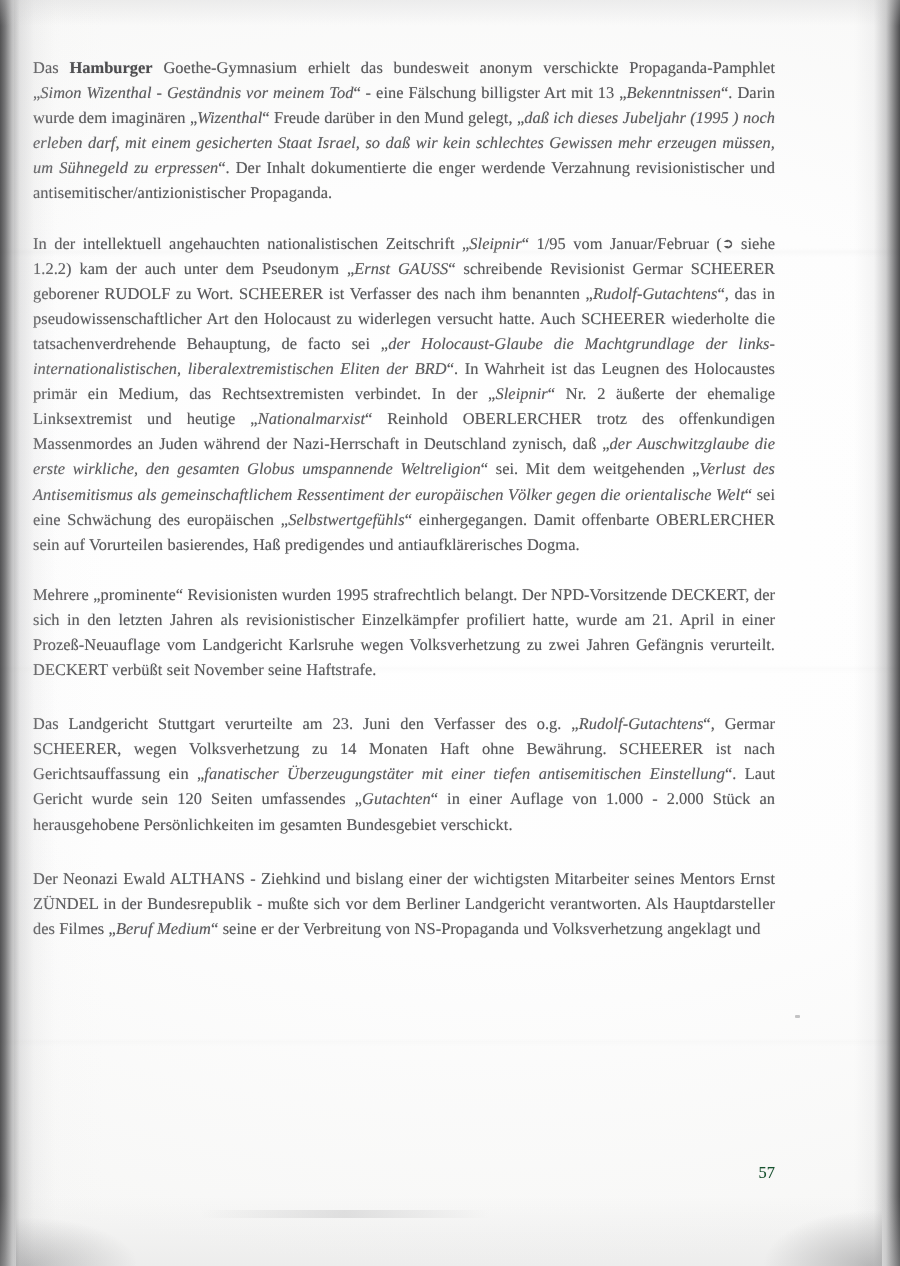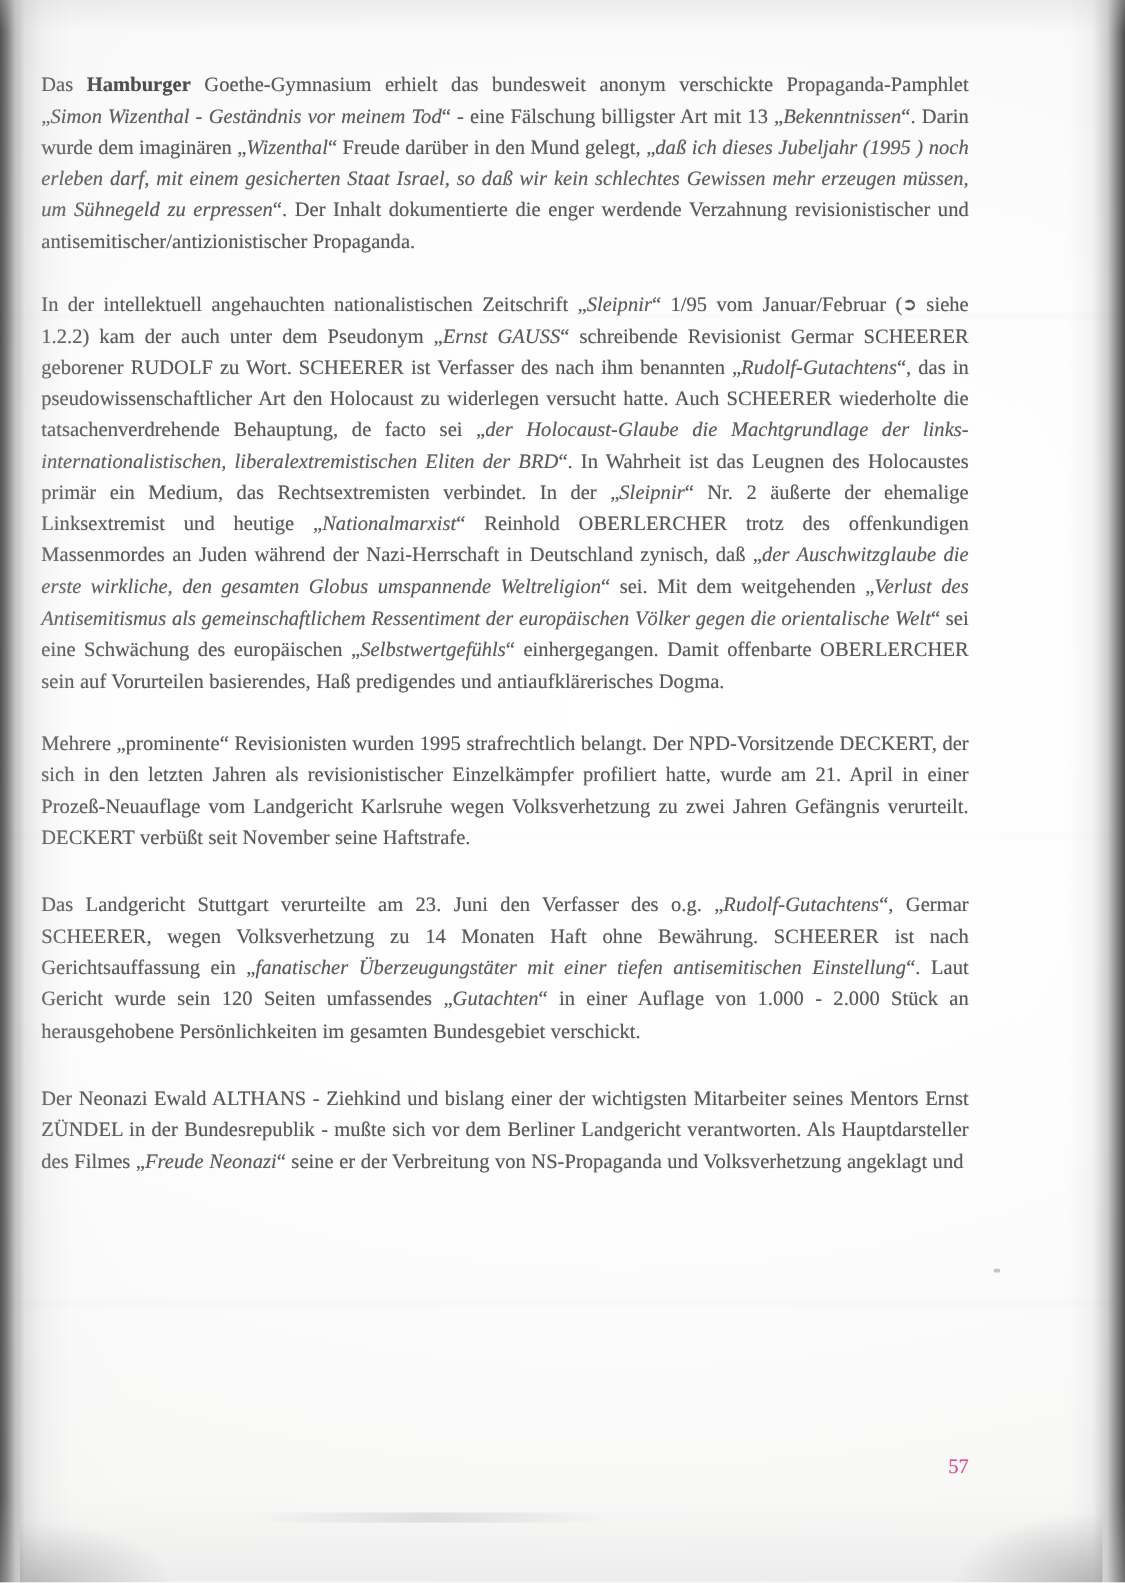--- a/index.html
+++ b/index.html
@@ -156,21 +156,21 @@
   }
 
   
   .folio {
     position: absolute;
     left: 0;
     top: 1163px;
     width: 775px;
     text-align: right;
     font-size: 16.4px;
-    color: #ec4899;
+    color: #14532d;
     text-shadow: 0 0 0.7px rgba(107,107,109,0.5);
   }
 
   
   .streaks {
     position: absolute;
     left: 0; top: 0;
     width: 900px; height: 1266px;
     pointer-events: none;
     opacity: 0.5;
@@ -194,21 +194,21 @@
 
 <div class="scan-page">
 
   <div class="paper"></div>
 
   <div class="text-column">
     <p class="para"><span>Das </span><b>Hamburger</b><span> Goethe-Gymnasium erhielt das bundesweit anonym verschickte Propaganda-Pamphlet „</span><i>Simon Wizenthal - Geständnis vor meinem Tod</i><span>“ - eine Fälschung billigster Art mit 13 „</span><i>Bekenntnissen</i><span>“. Darin wurde dem imaginären „</span><i>Wizenthal</i><span>“ Freude darüber in den Mund gelegt, „</span><i>daß ich dieses Jubeljahr (1995 ) noch erleben darf, mit einem gesicherten Staat Israel, so daß wir kein schlechtes Gewissen mehr erzeugen müssen, um Sühnegeld zu erpressen</i><span>“. Der Inhalt dokumentierte die enger werdende Verzahnung revisionistischer und antisemitischer/antizionistischer Propaganda.</span></p>
     <p class="para"><span>In der intellektuell angehauchten nationalistischen Zeitschrift „</span><i>Sleipnir</i><span>“ 1/95 vom Januar/Februar (</span><span class="arrow-glyph">➲</span><span> siehe 1.2.2) kam der auch unter dem Pseudonym „</span><i>Ernst GAUSS</i><span>“ schreibende Revisionist Germar SCHEERER geborener RUDOLF zu Wort. SCHEERER ist Verfasser des nach ihm benannten „</span><i>Rudolf-Gutachtens</i><span>“, das in pseudowissenschaftlicher Art den Holocaust zu widerlegen versucht hatte. Auch SCHEERER wiederholte die tatsachenverdrehende Behauptung, de facto sei „</span><i>der Holocaust-Glaube die Machtgrundlage der links-internationalistischen, liberalextremistischen Eliten der BRD</i><span>“. In Wahrheit ist das Leugnen des Holocaustes primär ein Medium, das Rechtsextremisten verbindet. In der „</span><i>Sleipnir</i><span>“ Nr. 2 äußerte der ehemalige Linksextremist und heutige „</span><i>Nationalmarxist</i><span>“ Reinhold OBERLERCHER trotz des offenkundigen Massenmordes an Juden während der Nazi-Herrschaft in Deutschland zynisch, daß „</span><i>der Auschwitzglaube die erste wirkliche, den gesamten Globus umspannende Weltreligion</i><span>“ sei. Mit dem weitgehenden „</span><i>Verlust des Antisemitismus als gemeinschaftlichem Ressentiment der europäischen Völker gegen die orientalische Welt</i><span>“ sei eine Schwächung des europäischen „</span><i>Selbstwertgefühls</i><span>“ einhergegangen. Damit offenbarte OBERLERCHER sein auf Vorurteilen basierendes, Haß predigendes und antiaufklärerisches Dogma.</span></p>
     <p class="para gap-large"><span>Mehrere „prominente“ Revisionisten wurden 1995 strafrechtlich belangt. Der NPD-Vorsitzende DECKERT, der sich in den letzten Jahren als revisionistischer Einzelkämpfer profiliert hatte, wurde am 21. April in einer Prozeß-Neuauflage vom Landgericht Karlsruhe wegen Volksverhetzung zu zwei Jahren Gefängnis verurteilt. DECKERT verbüßt seit November seine Haftstrafe.</span></p>
     <p class="para gap-large"><span>Das Landgericht Stuttgart verurteilte am 23. Juni den Verfasser des o.g. „</span><i>Rudolf-Gutachtens</i><span>“, Germar SCHEERER, wegen Volksverhetzung zu 14 Monaten Haft ohne Bewährung. SCHEERER ist nach Gerichtsauffassung ein „</span><i>fanatischer Überzeugungstäter mit einer tiefen antisemitischen Einstellung</i><span>“. Laut Gericht wurde sein 120 Seiten umfassendes „</span><i>Gutachten</i><span>“ in einer Auflage von 1.000 - 2.000 Stück an herausgehobene Persönlichkeiten im gesamten Bundesgebiet verschickt.</span></p>
-    <p class="para"><span>Der Neonazi Ewald ALTHANS - Ziehkind und bislang einer der wichtigsten Mitarbeiter seines Mentors Ernst ZÜNDEL in der Bundesrepublik - mußte sich vor dem Berliner Landgericht verantworten. Als Hauptdarsteller des Filmes „</span><i>Freude Neonazi</i><span>“ seine er der Verbreitung von NS-Propaganda und Volksverhetzung angeklagt und</span></p>
+    <p class="para"><span>Der Neonazi Ewald ALTHANS - Ziehkind und bislang einer der wichtigsten Mitarbeiter seines Mentors Ernst ZÜNDEL in der Bundesrepublik - mußte sich vor dem Berliner Landgericht verantworten. Als Hauptdarsteller des Filmes „</span><i>Beruf Medium</i><span>“ seine er der Verbreitung von NS-Propaganda und Volksverhetzung angeklagt und</span></p>
   </div>
 
   <div class="folio">57</div>
 
   <div class="streaks"></div>
   <div class="speck"></div>
 
   <div class="gutter-left-soft"></div>
   <div class="gutter-left"></div>
   <div class="gutter-right"></div>

